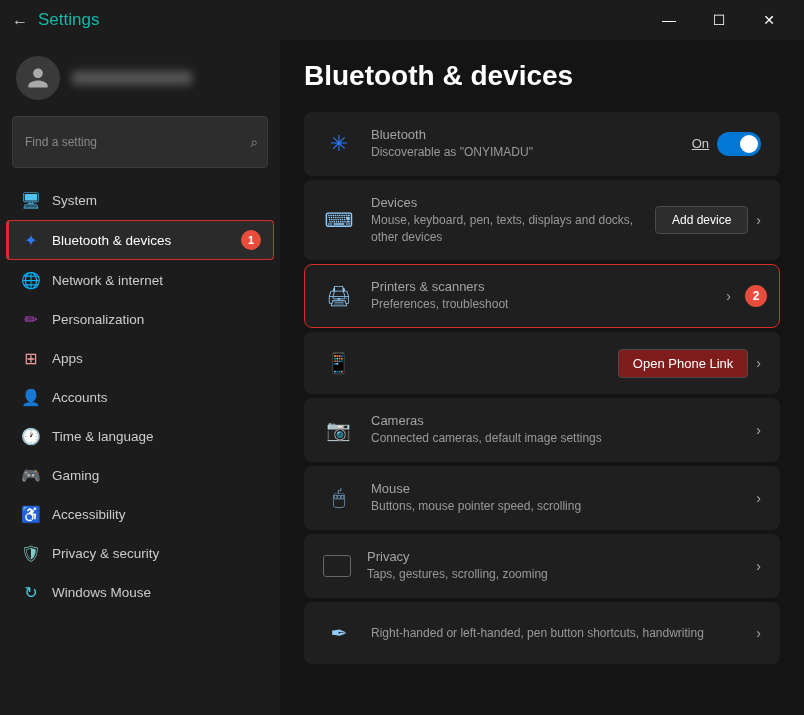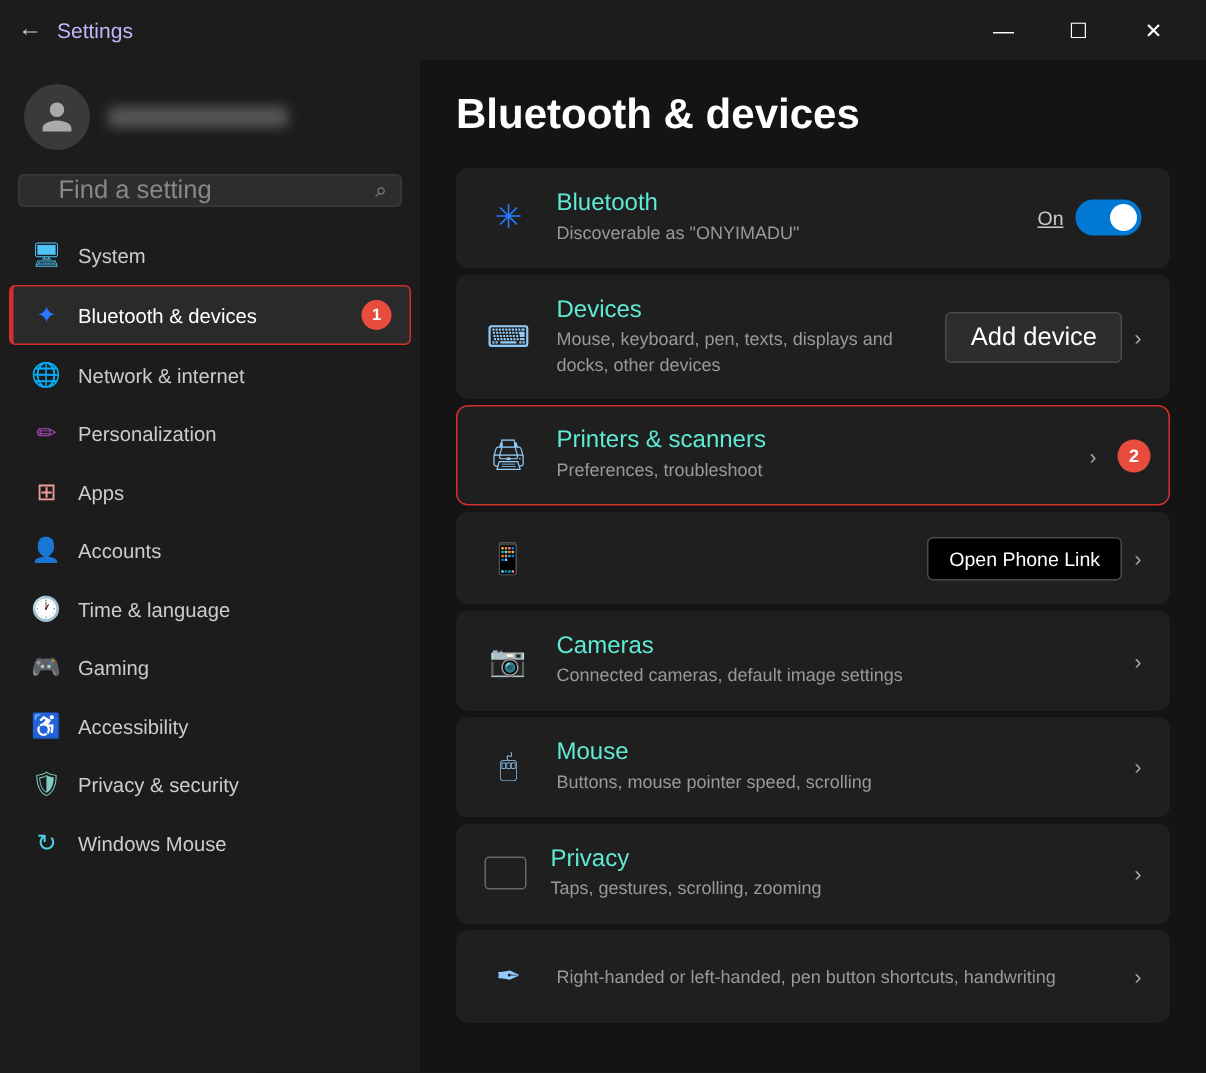--- a/index.html
+++ b/index.html
@@ -86,27 +86,27 @@
       background: #555;
       border-radius: 3px;
       filter: blur(4px);
     }
     .search-box {
       margin: 4px 12px 12px 12px;
       position: relative;
     }
     .search-input {
       width: 100%;
-      height: 22px;
+      height: 52px;
       background: #2d2d2d;
       border: 1px solid #3a3a3a;
       border-radius: 4px;
       color: #ccc;
-      font-size: 17px;
-      padding: 0 36px 0 26px;
+      font-size: 12px;
+      padding: 0 36px 0 12px;
       outline: none;
     }
     .search-input::placeholder { color: #888; }
     .search-icon-wrap {
       position: absolute;
       right: 10px;
       top: 50%;
       transform: translateY(-50%);
       color: #888;
       font-size: 14px;
@@ -193,23 +193,23 @@
       height: 32px;
       display: flex;
       align-items: center;
       justify-content: center;
       font-size: 20px;
       flex-shrink: 0;
       color: #aaa;
     }
     .item-text { flex: 1; }
     .item-title {
-      font-size: 16px;
+      font-size: 13px;
       font-weight: 500;
-      color: #5eead4;
+      color: #a3a3a3;
     }
     .item-subtitle {
       font-size: 12px;
       color: #999;
       margin-top: 2px;
       line-height: 1.4;
     }
     .item-action {
       display: flex;
       align-items: center;
@@ -245,27 +245,27 @@
       border-radius: 50%;
       position: absolute;
       right: 3px;
       top: 3px;
     }
     .add-device-btn {
       background: #2d2d2d;
       border: 1px solid #4a4a4a;
       border-radius: 4px;
       color: #ffffff;
-      font-size: 17px;
+      font-size: 12px;
       padding: 6px 16px;
       cursor: pointer;
       white-space: nowrap;
     }
     .open-phone-btn {
-      background: #000000;
+      background: #7f1d1d;
       border: 1px solid #4a4a4a;
       border-radius: 4px;
       color: #ffffff;
       font-size: 13px;
       padding: 6px 14px;
       cursor: pointer;
       white-space: nowrap;
     }
     .badge-number {
       position: absolute;
@@ -285,21 +285,21 @@
     }
   </style>
 </head>
 <body>
 
 <div class="window">
 
   <div class="title-bar">
     <div class="title-bar-left">
       <span style="font-size:16px;cursor:pointer;color:#ccc;">←</span>
-      <span style="font-size:14px;color:#c4b5fd;">Settings</span>
+      <span style="font-size:17px;color:#14b8a6;">Settings</span>
     </div>
     <div class="title-bar-controls">
       <button class="title-btn">—</button>
       <button class="title-btn">☐</button>
       <button class="title-btn close">✕</button>
     </div>
   </div>
 
   <div class="content">
 

